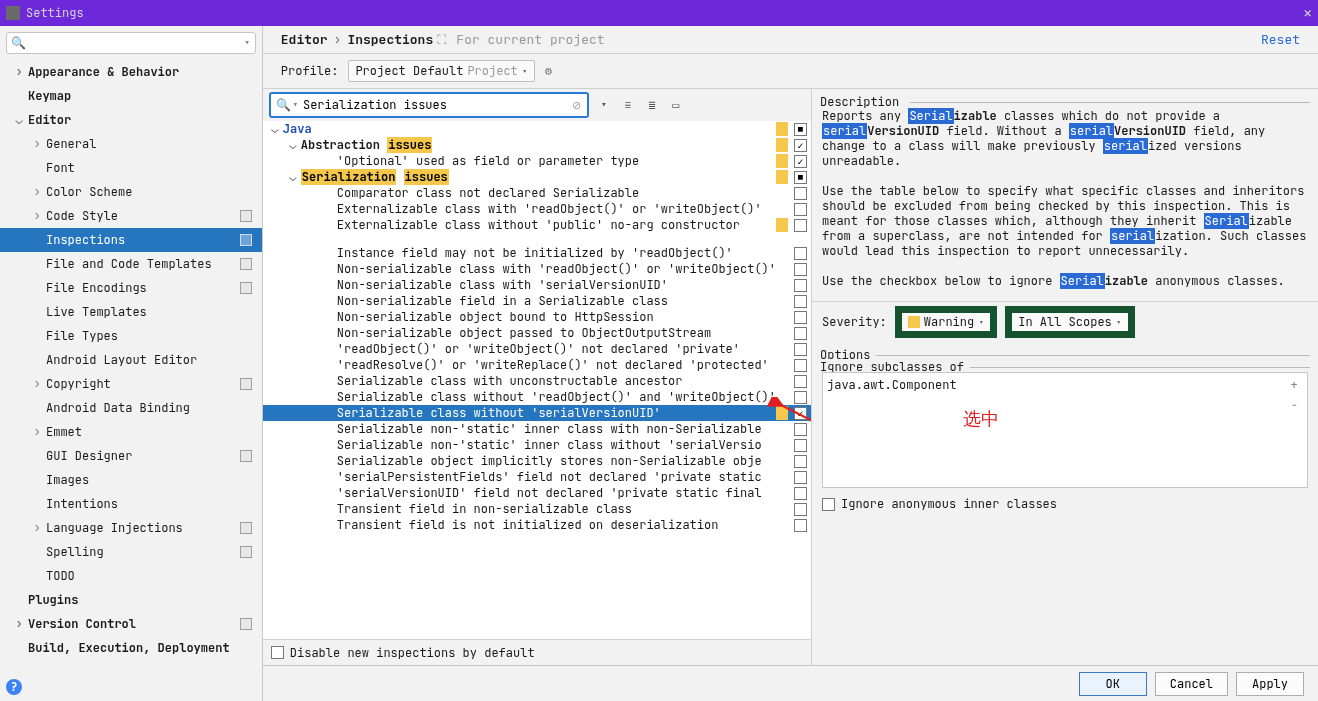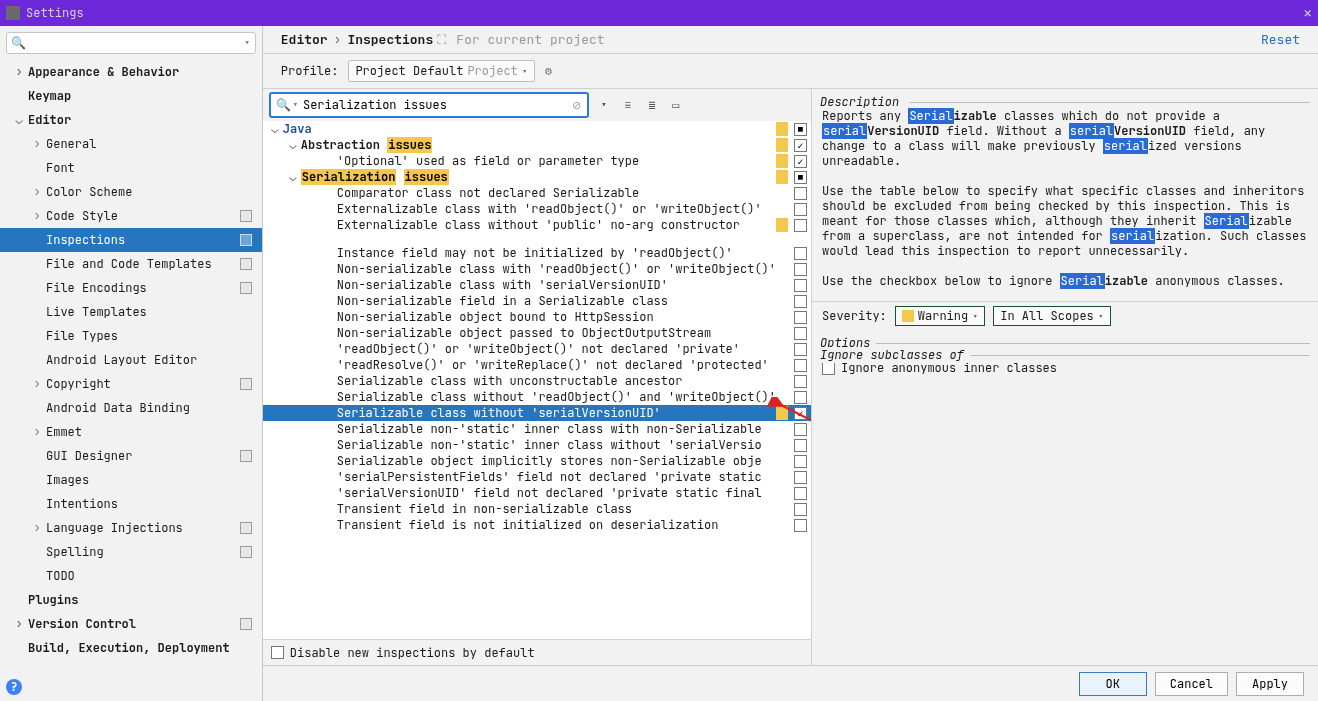--- a/index.html
+++ b/index.html
@@ -90,26 +90,26 @@
   .tree-row .chk.checked::after { content:"✓"; color:#000;}
   .tree-row.selrow { background:#2675bf; color:#fff; }
   .tree-row .ybar { width:12px; height:14px; background:#f5c84c; margin-right:2px;}
   .tree-row .ybar.hidden { visibility:hidden;}
   .hi { background:#f5c84c; color:#000; padding:0 1px;}
   .tree-foot { height:26px; display:flex; align-items:center; padding:0 8px; gap:6px; border-top:1px solid #d2d2d2;}
   .cbox { width:13px;height:13px;border:1px solid #777;background:#fff;display:inline-block;}
   .desc-col { width:506px; display:flex; flex-direction:column; background:#f2f2f2;}
   .fs { margin:6px 8px 2px; position:relative; }
   .fs-line { border-top:1px solid #bbb; margin-top:7px; margin-left:90px;}
-  .fs-title{position:absolute;top:-1px;left:0;background:#f2f2f2;padding-right:6px;font-style:italic;}
+  .fs-title{position:absolute;top:-1px;left:0;background:#f2f2f2;padding-right:6px;}
   .desc-body { padding:4px 10px 8px; font-size:12px; line-height:15px; }
   .kw { background:#2a6ad5; color:#fff; padding:0 1px; }
   .b2 { font-weight:bold; }
   .sev-row { display:flex; align-items:center; gap:8px; padding:4px 10px;}
-  .sev-chip { display:inline-flex;align-items:center;gap:4px;border:1px solid #14532d;background:#fafafa;padding:1px 6px;}
+  .sev-chip { display:inline-flex;align-items:center;gap:4px;border:7px solid #14532d;background:#fafafa;padding:1px 6px;}
   .sev-chip .sq { width:12px;height:12px;background:#f5c84c;display:inline-block;}
   .dd { font-size:10px; color:#666; }
   .ignore-box {
     margin:2px 10px 6px; border:1px solid #c7c7c7; background:#fff; height:116px; padding:4px;
     display:flex;
   }
   .ignore-box .txt{flex:1;}
   .ignore-box .side{width:18px;display:flex;flex-direction:column;gap:4px;color:#888;align-items:center;}
   .ign-row { display:flex;align-items:center;gap:6px;padding:2px 10px 6px;}
   .btnbar {
@@ -486,20 +486,28 @@
         </div>
 
         <div class="fs">
           <div class="fs-title">Options</div>
           <div class="fs-line" style="margin-left:56px;"></div>
         </div>
         <div class="fs" style="margin-top:2px;">
           <div class="fs-title">Ignore subclasses of</div>
           <div class="fs-line" style="margin-left:140px;"></div>
         </div>
+        <div class="ignore-box" style="position:relative;">
+          <div class="txt">java.awt.Component</div>
+          <div class="side">
+            <span>+</span>
+            <span>−</span>
+          </div>
+          <div style="position:absolute;left:140px;top:34px;color:#e02020;font-size:18px;font-family:'SimSun',serif;pointer-events:none;">选中</div>
+        </div>
         <div class="ign-row">
           <span class="cbox"></span>
           <span>Ignore anonymous inner classes</span>
         </div>
       </div>
     </div>
 
     <div class="btnbar">
       <button class="btn primary">OK</button>
       <button class="btn">Cancel</button>

